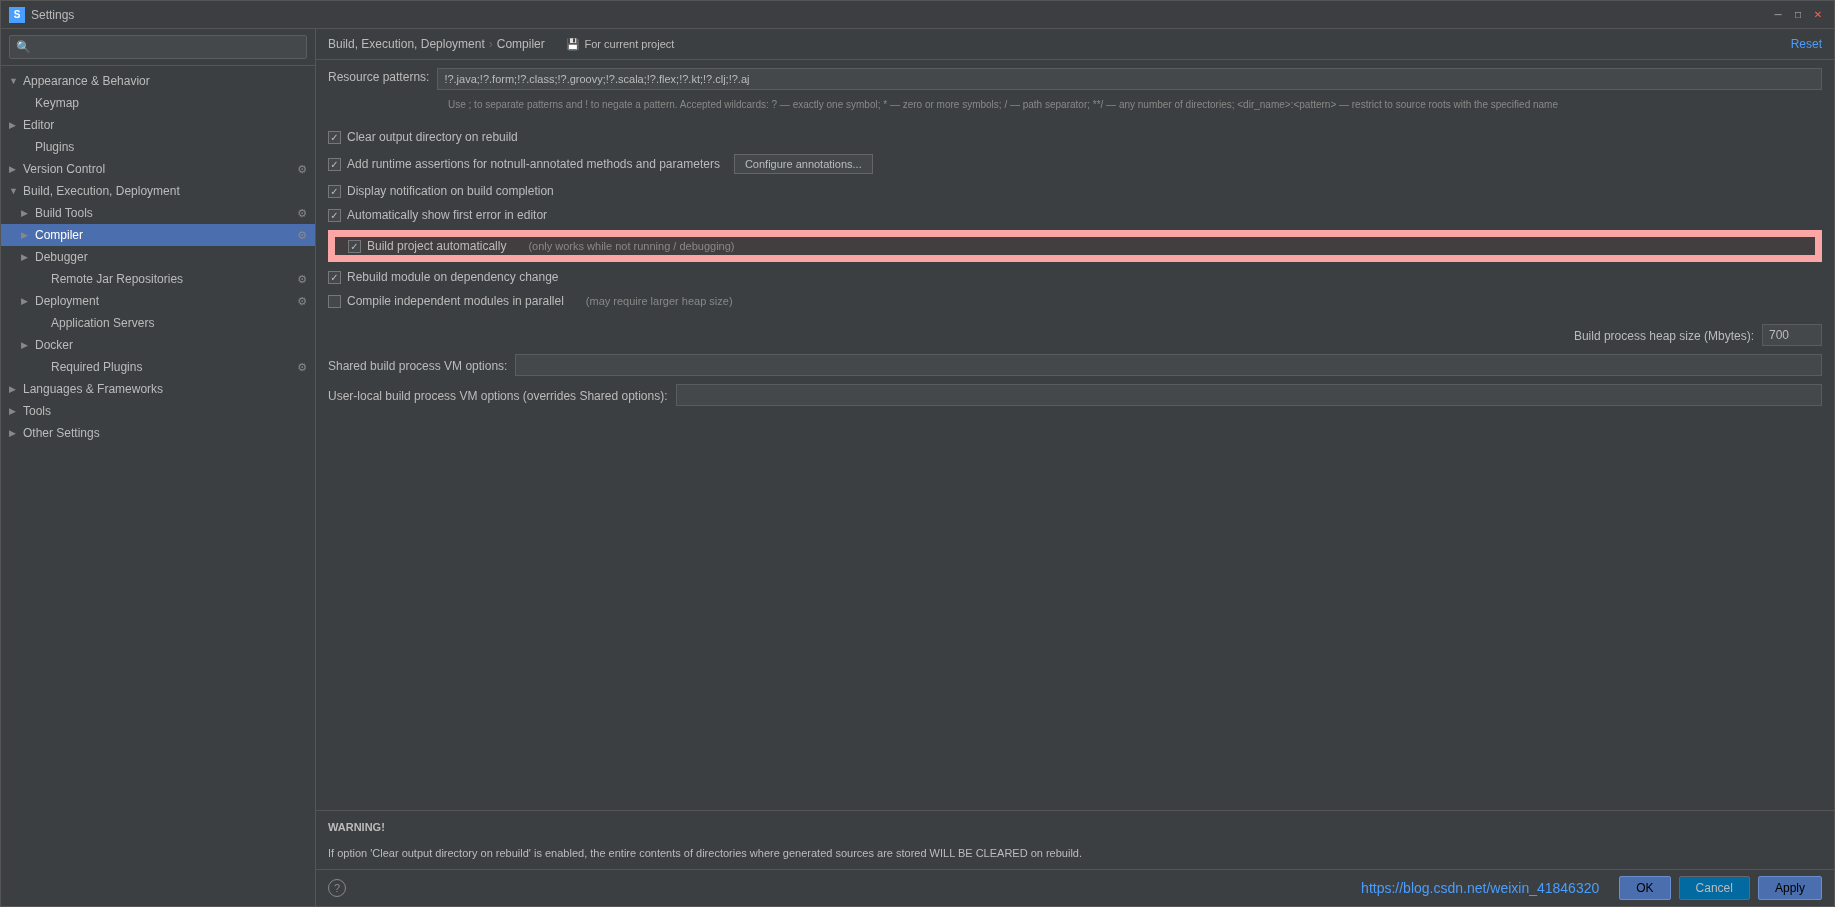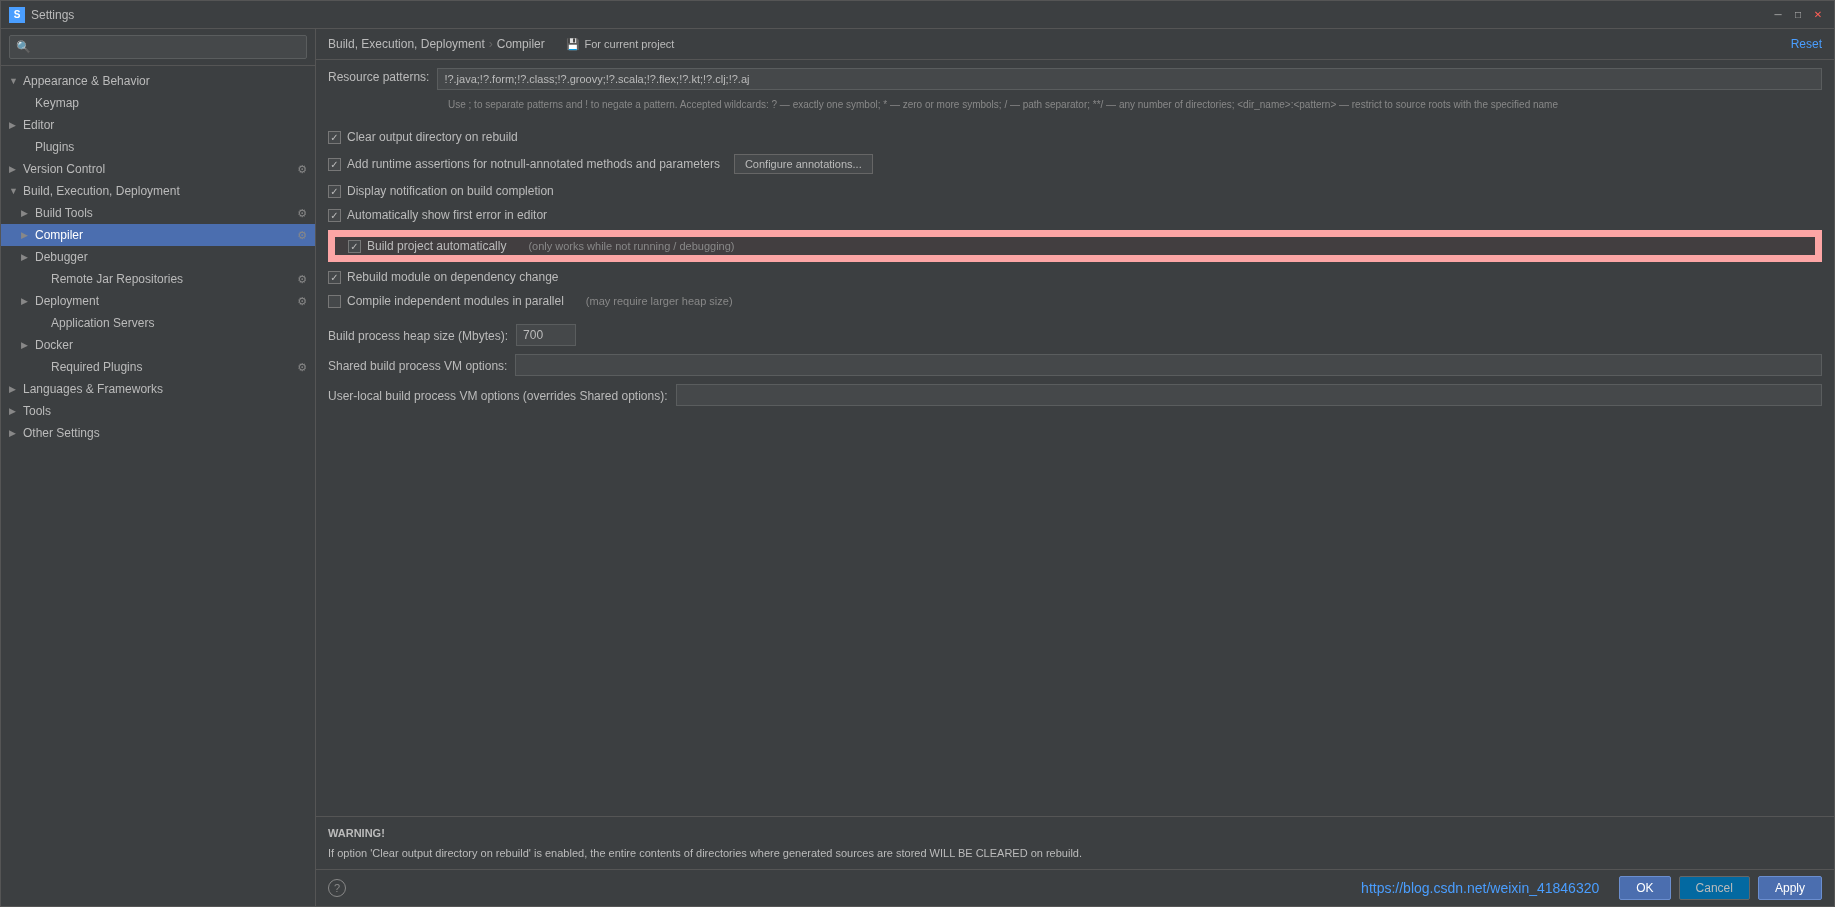--- a/index.html
+++ b/index.html
@@ -245,20 +245,21 @@
       padding: 3px 10px;
       font-size: 11px;
       cursor: pointer;
       margin-left: 8px;
     }
     .heap-row {
       display: flex;
       align-items: center;
       gap: 8px;
       margin-bottom: 8px;
+      justify-content: flex-end;
     }
     .heap-input {
       width: 60px;
       background: #45484a;
       border: 1px solid #5a5d5e;
       color: #bbbbbb;
       padding: 3px 6px;
       font-size: 12px;
       outline: none;
     }
@@ -282,21 +283,21 @@
       background: #3c3f41;
       border-top: 1px solid #555;
       padding: 10px 12px;
       font-size: 11px;
       color: #bbbbbb;
       flex-shrink: 0;
     }
     .warning-title {
       font-weight: bold;
       color: #bbbbbb;
-      margin-bottom: 8px;
+      margin-bottom: 14px;
     }
     .bottom-bar {
       display: flex;
       align-items: center;
       justify-content: space-between;
       padding: 6px 12px;
       border-top: 1px solid #555;
       background: #3c3f41;
       flex-shrink: 0;
     }
@@ -323,21 +324,21 @@
       gap: 8px;
     }
     .url-text {
       font-size: 14px;
       color: #4a9eff;
       margin-right: 12px;
     }
     .action-btn {
       background: #4b6eaf;
       border: 1px solid #6b8ecf;
-      color: #ffffff;
+      color: #000000;
       padding: 4px 16px;
       font-size: 12px;
       cursor: pointer;
       border-radius: 2px;
     }
     .action-btn.secondary {
       background: #0369a1;
       border: 1px solid #666;
       color: #bbbbbb;
     }

